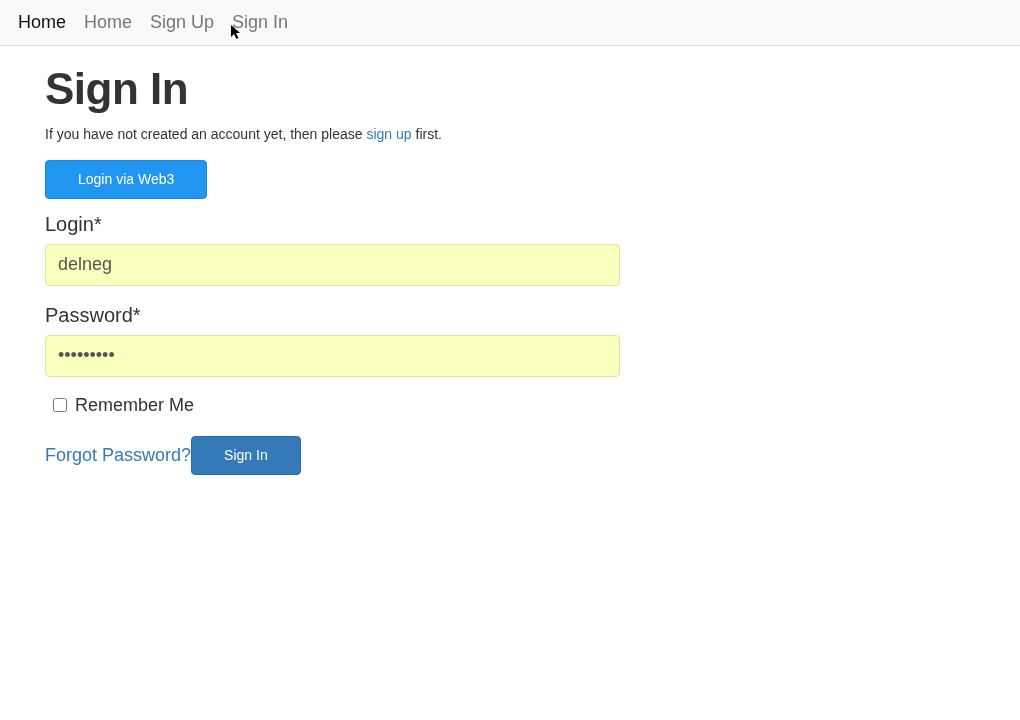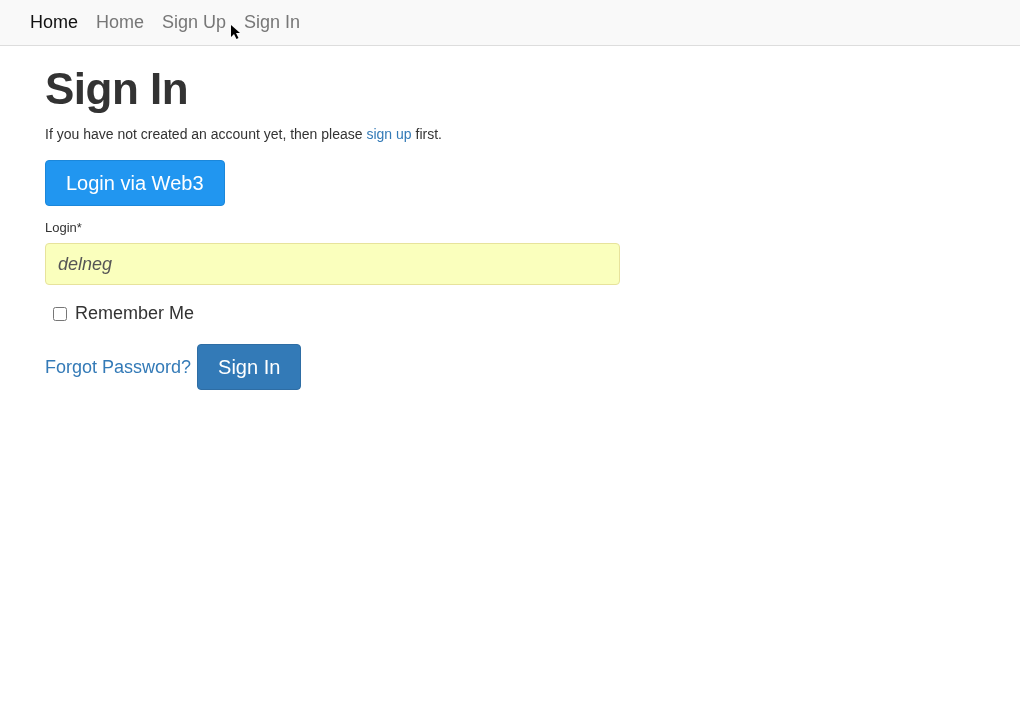--- a/index.html
+++ b/index.html
@@ -11,21 +11,21 @@
       font-family: -apple-system, BlinkMacSystemFont, "Helvetica Neue", Helvetica, Arial, sans-serif;
       font-size: 18px;
       color: #333;
       background: #fff;
     }
     .navbar {
       background-image: radial-gradient(rgba(0,0,0,0.12) 0.5px, transparent 0.5px);
       background-size: 4px 4px;
       background-color: #f9f9f9;
       border-bottom: 1px solid #ddd;
-      padding: 12px 30px;
+      padding: 12px 18px;
     }
     .nav-items {
       display: flex;
       gap: 18px;
     }
     .nav-link {
       text-decoration: none;
       color: #777;
       font-size: 18px;
       cursor: pointer;
@@ -48,22 +48,22 @@
       font-size: 14px;
       margin-bottom: 18px;
     }
     .intro a {
       color: #337ab7;
       text-decoration: none;
       cursor: pointer;
     }
     .btn {
       display: inline-block;
-      font-size: 20px;
-      padding: 10px 20px;
+      font-size: 14px;
+      padding: 10px 32px;
       border: 1px solid transparent;
       border-radius: 4px;
       cursor: pointer;
       line-height: 1.2;
       text-align: center;
     }
     .btn-primary {
       background: #337ab7;
       border-color: #2e6da4;
       color: #fff;
@@ -74,34 +74,33 @@
       color: #fff;
     }
     .web3-btn {
       margin-bottom: 14px;
     }
     .form-group {
       margin-bottom: 18px;
     }
     .form-group label {
       display: block;
-      font-size: 13px;
+      font-size: 20px;
       margin-bottom: 8px;
     }
     .form-control {
       width: 575px;
       max-width: 100%;
       height: 42px;
       padding: 8px 12px;
       font-size: 18px;
       border: 1px solid #ccc;
       border-radius: 4px;
       background: #fff;
       color: #555;
-      font-style: italic;
     }
     .form-control.autofill {
       background: #faffbd;
       border-color: #e7e39c;
     }
     .checkbox-row {
       margin-top: 14px;
       margin-bottom: 20px;
       display: flex;
       align-items: center;
@@ -111,21 +110,20 @@
     .checkbox-row input[type="checkbox"] {
       width: 14px;
       height: 14px;
       accent-color: #337ab7;
       cursor: pointer;
       border: 1px solid #bbb;
     }
     .actions {
       display: flex;
       align-items: center;
-      gap: 6px;
     }
     .forgot-link {
       color: #337ab7;
       text-decoration: none;
       font-size: 18px;
       cursor: pointer;
     }
     .cursor {
       position: absolute;
       left: 231px;
@@ -154,20 +152,24 @@
     <span>If you have not created an account yet, then please </span><a>sign up</a><span> first.</span>
   </p>
 
   <button class="btn btn-primary-bright web3-btn">Login via Web3</button>
 
   <div class="form-group">
     <label>Login*</label>
     <input type="text" class="form-control autofill" value="delneg" style="">
   </div>
 
+  <div class="form-group">
+    <label>Password*</label>
+    <input type="text" class="form-control autofill" value="•••••••••" style="">
+  </div>
 
   <div class="checkbox-row">
     <input type="checkbox" style="">
     <span>Remember Me</span>
   </div>
 
   <div class="actions">
     <a class="forgot-link">Forgot Password?</a>
     <button class="btn btn-primary">Sign In</button>
   </div>

